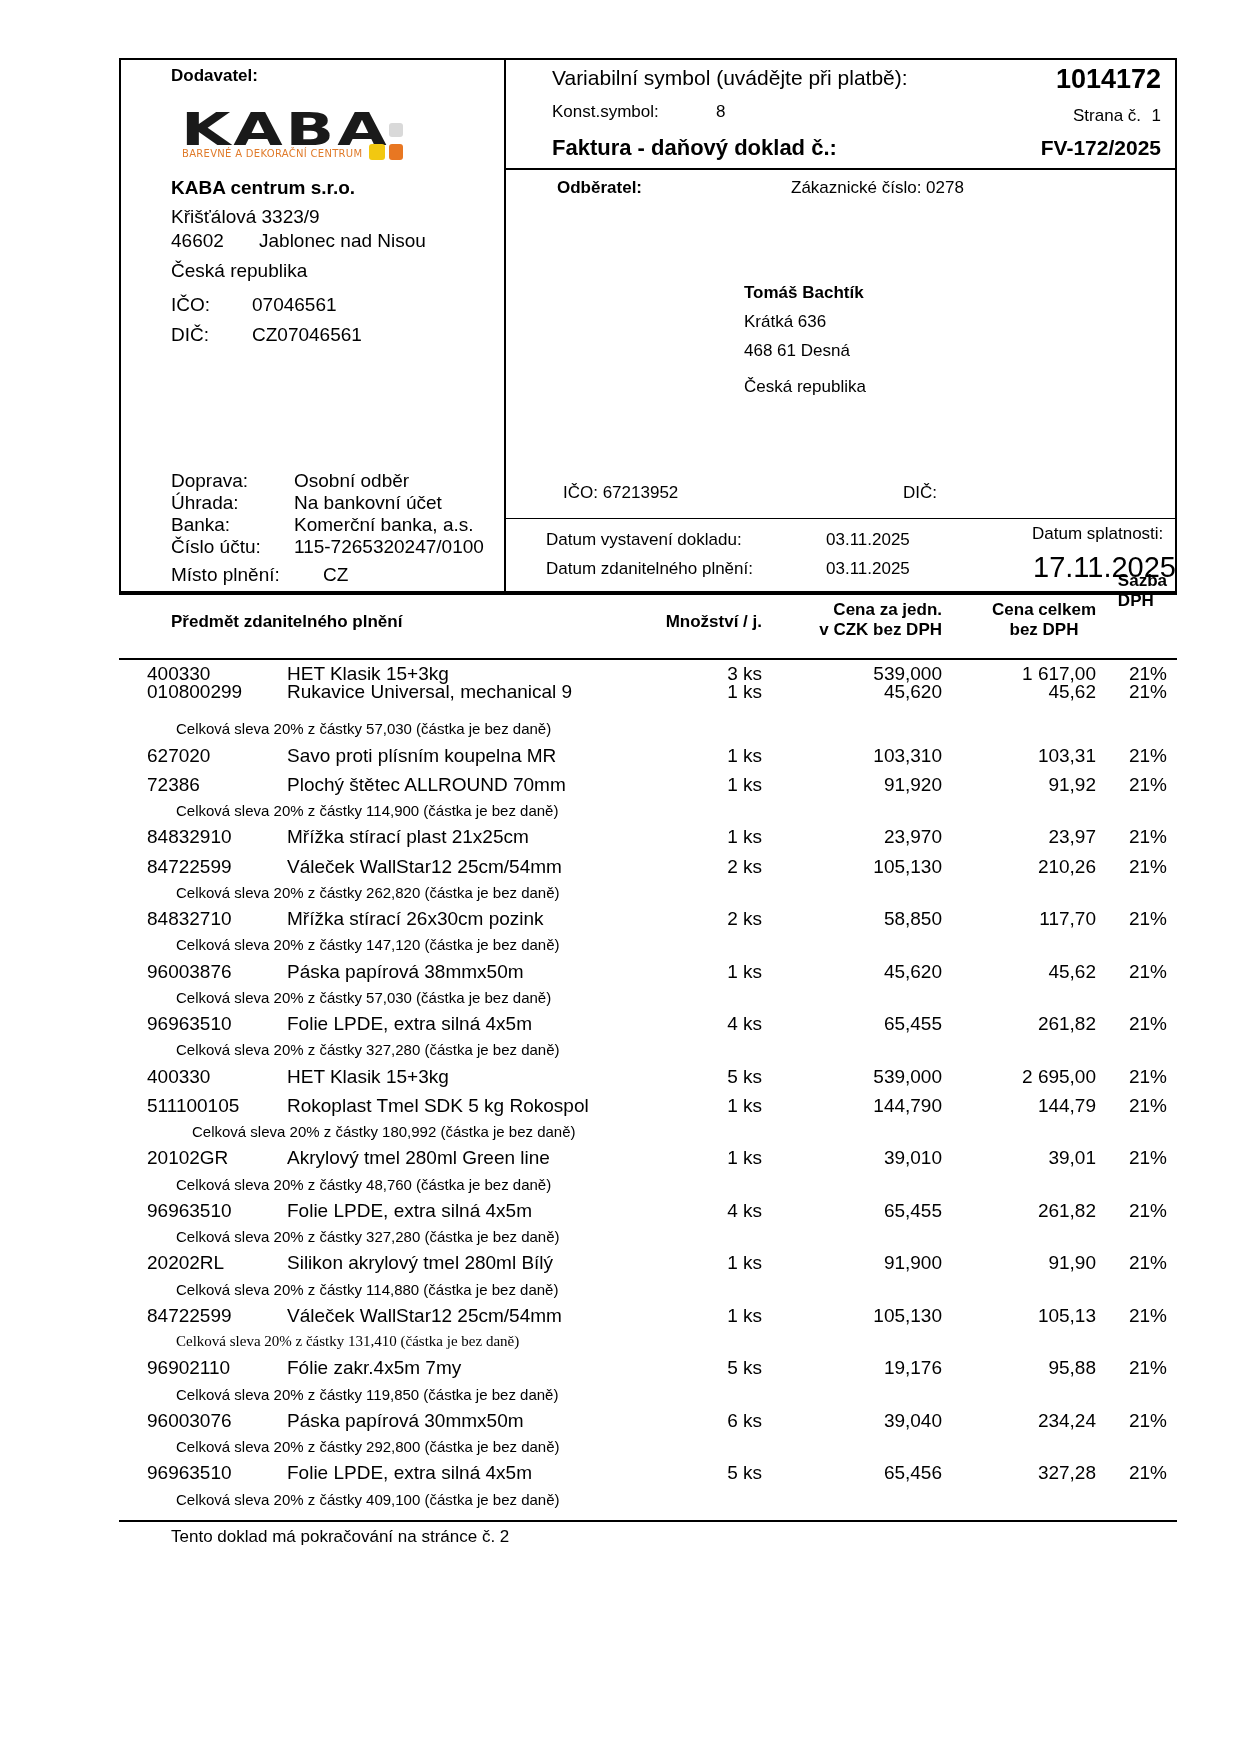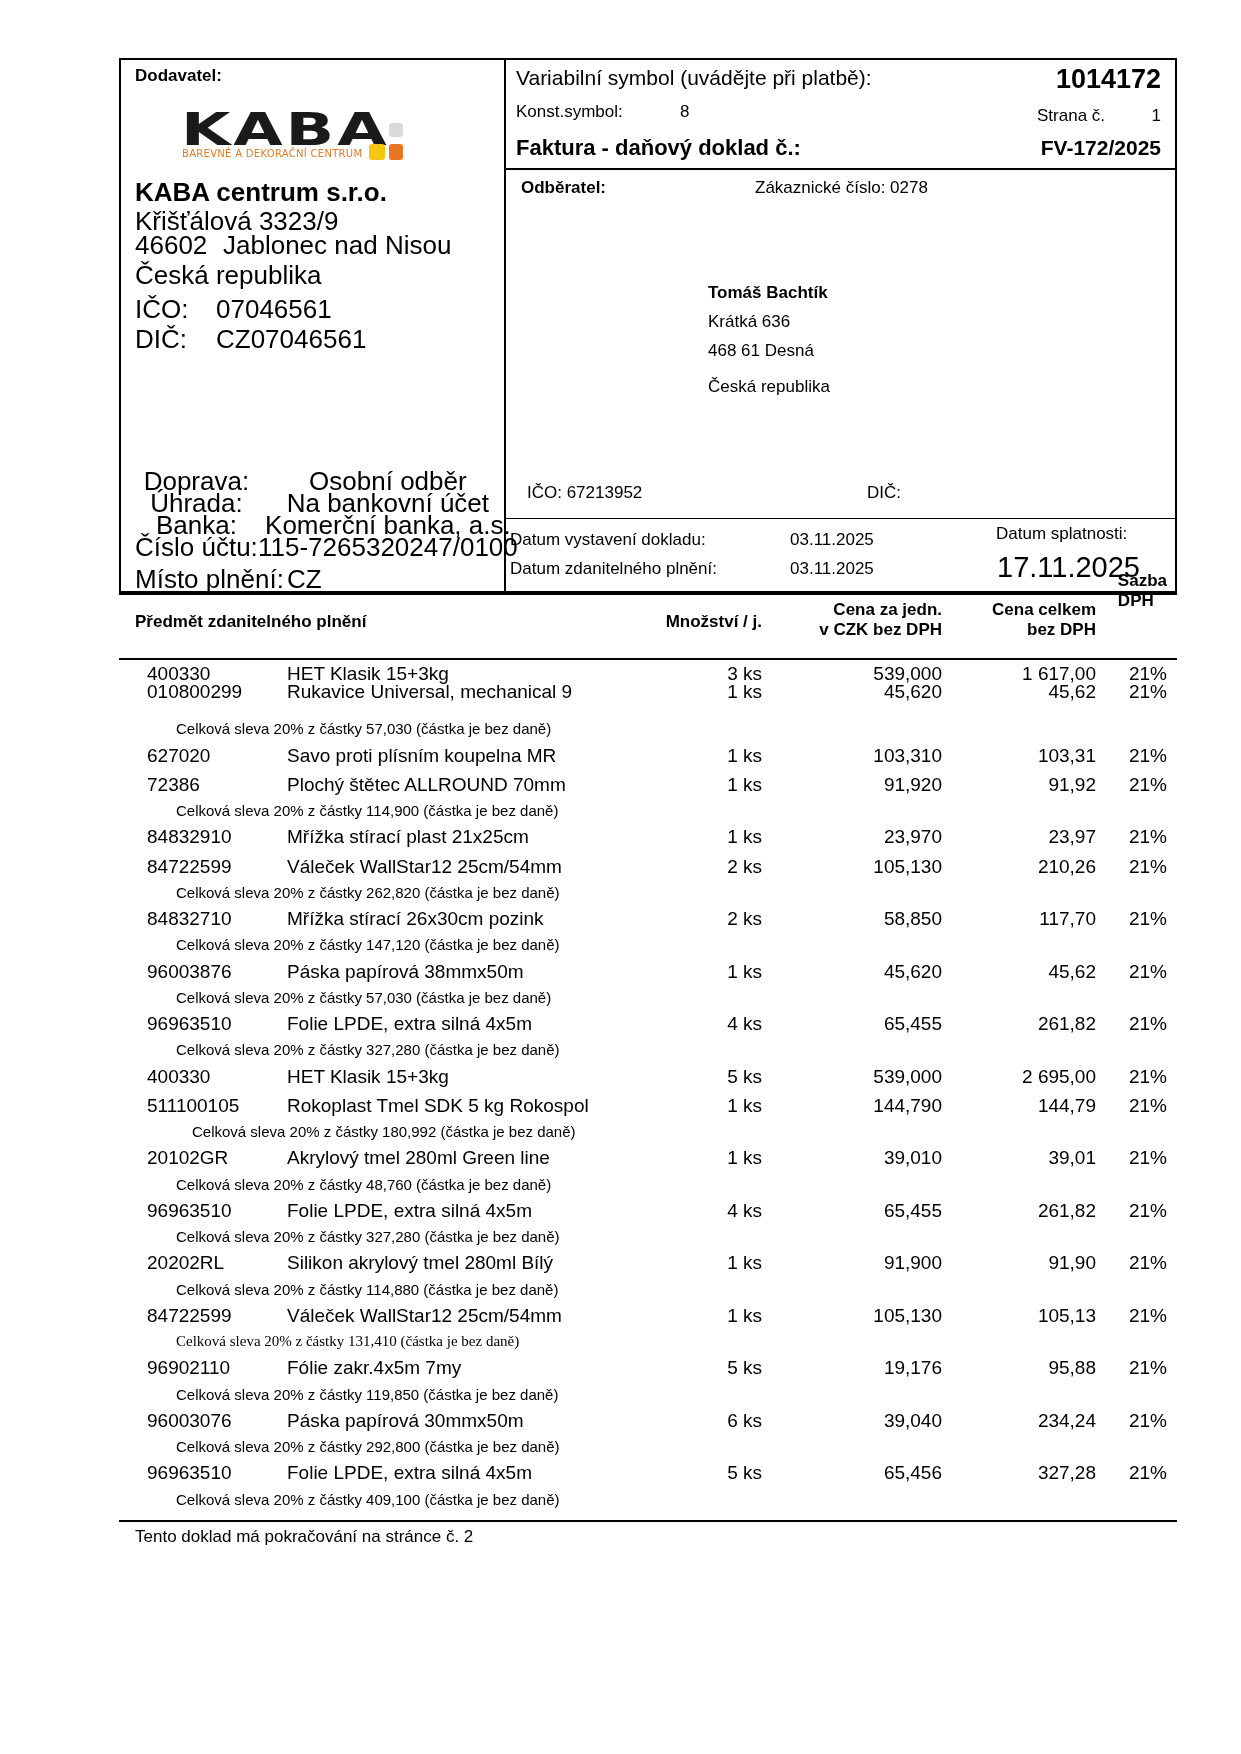--- a/index.html
+++ b/index.html
@@ -1,29 +1,29 @@
 <!DOCTYPE html>
 <html><head>
 <meta charset="utf-8">
 <style>
   html, body { margin: 0; padding: 0; background: #ffffff; }
   body { width: 1241px; height: 1754px; position: relative; font-family: "Liberation Sans", sans-serif; color: #000; }
-  .abs { position: absolute; white-space: nowrap; }
+  .abs { position: absolute; white-space: nowrap; margin-left: 36px; }
   .b { font-weight: bold; }
 
   
   #hdr { position: absolute; left: 119px; top: 58px; width: 1058px; height: 535px; border: 2px solid #000; box-sizing: border-box; }
   #vsplit { position: absolute; left: 504px; top: 58px; width: 2px; height: 535px; background: #000; }
   #hsplit1 { position: absolute; left: 504px; top: 168px; width: 673px; height: 2px; background: #000; }
   #hsplit2 { position: absolute; left: 504px; top: 518px; width: 673px; height: 1px; background: #000; }
   #bottomline { position: absolute; left: 119px; top: 592px; width: 1058px; height: 3px; background: #000; }
   #thline { position: absolute; left: 119px; top: 658px; width: 1058px; height: 2px; background: #000; }
   #endline { position: absolute; left: 119px; top: 1520px; width: 1058px; height: 2px; background: #000; }
 
-  .f17 { font-size: 26px; text-align: center; }
+  .f17 { font-size: 19px; }
   .f16 { font-size: 17px; }
 
   
   #logo { position: absolute; left: 181px; top: 108px; width: 230px; height: 60px; }
   #logo .word { position: absolute; left: 0; top: 0; font-family: "DejaVu Sans", sans-serif; font-weight: bold; font-size: 44px; letter-spacing: 2px; color: #1a1a1a; transform: scaleX(1.45); transform-origin: left top; line-height: 44px; }
   #logo .tag { position: absolute; left: 1px; top: 40px; font-size: 10px; color: #e07b2a; letter-spacing: 0.3px; font-family: "DejaVu Sans", sans-serif; }
   #logo .sq { position: absolute; border-radius: 3px; }
 
   
   .row { position: absolute; left: 0; width: 1241px; height: 28px; font-size: 19px; }
@@ -106,21 +106,21 @@
 <div class="abs f16" style="left:790px;top:559px;">03.11.2025</div>
 <div class="abs f16" style="left:996px;top:524px;">Datum splatnosti:</div>
 <div class="abs" style="left:997px;top:551px;font-size:29px;">17.11.2025</div>
 
 <div class="abs b f16" style="left:135px;top:612px;">Předmět zdanitelného plnění</div>
 <div class="abs b f16" style="right:479px;top:612px;">Množství / j.</div>
 <div class="abs b f16" style="right:299px;top:600px;text-align:right;">
   <div>Cena za jedn.</div>
   <div>v CZK bez DPH</div>
 </div>
-<div class="abs b f16" style="right:145px;top:600px;text-align:right;">
+<div class="abs b f16" style="right:145px;top:600px;text-align:center;">
   <div>Cena celkem</div>
   <div>bez DPH</div>
 </div>
 <div class="abs b f16" style="right:74px;top:571px;text-align:left;">
   <div>Sazba</div>
   <div>DPH</div>
 </div>
 
 <div id="rows">
     <div class="row" style="top: 663px;">

